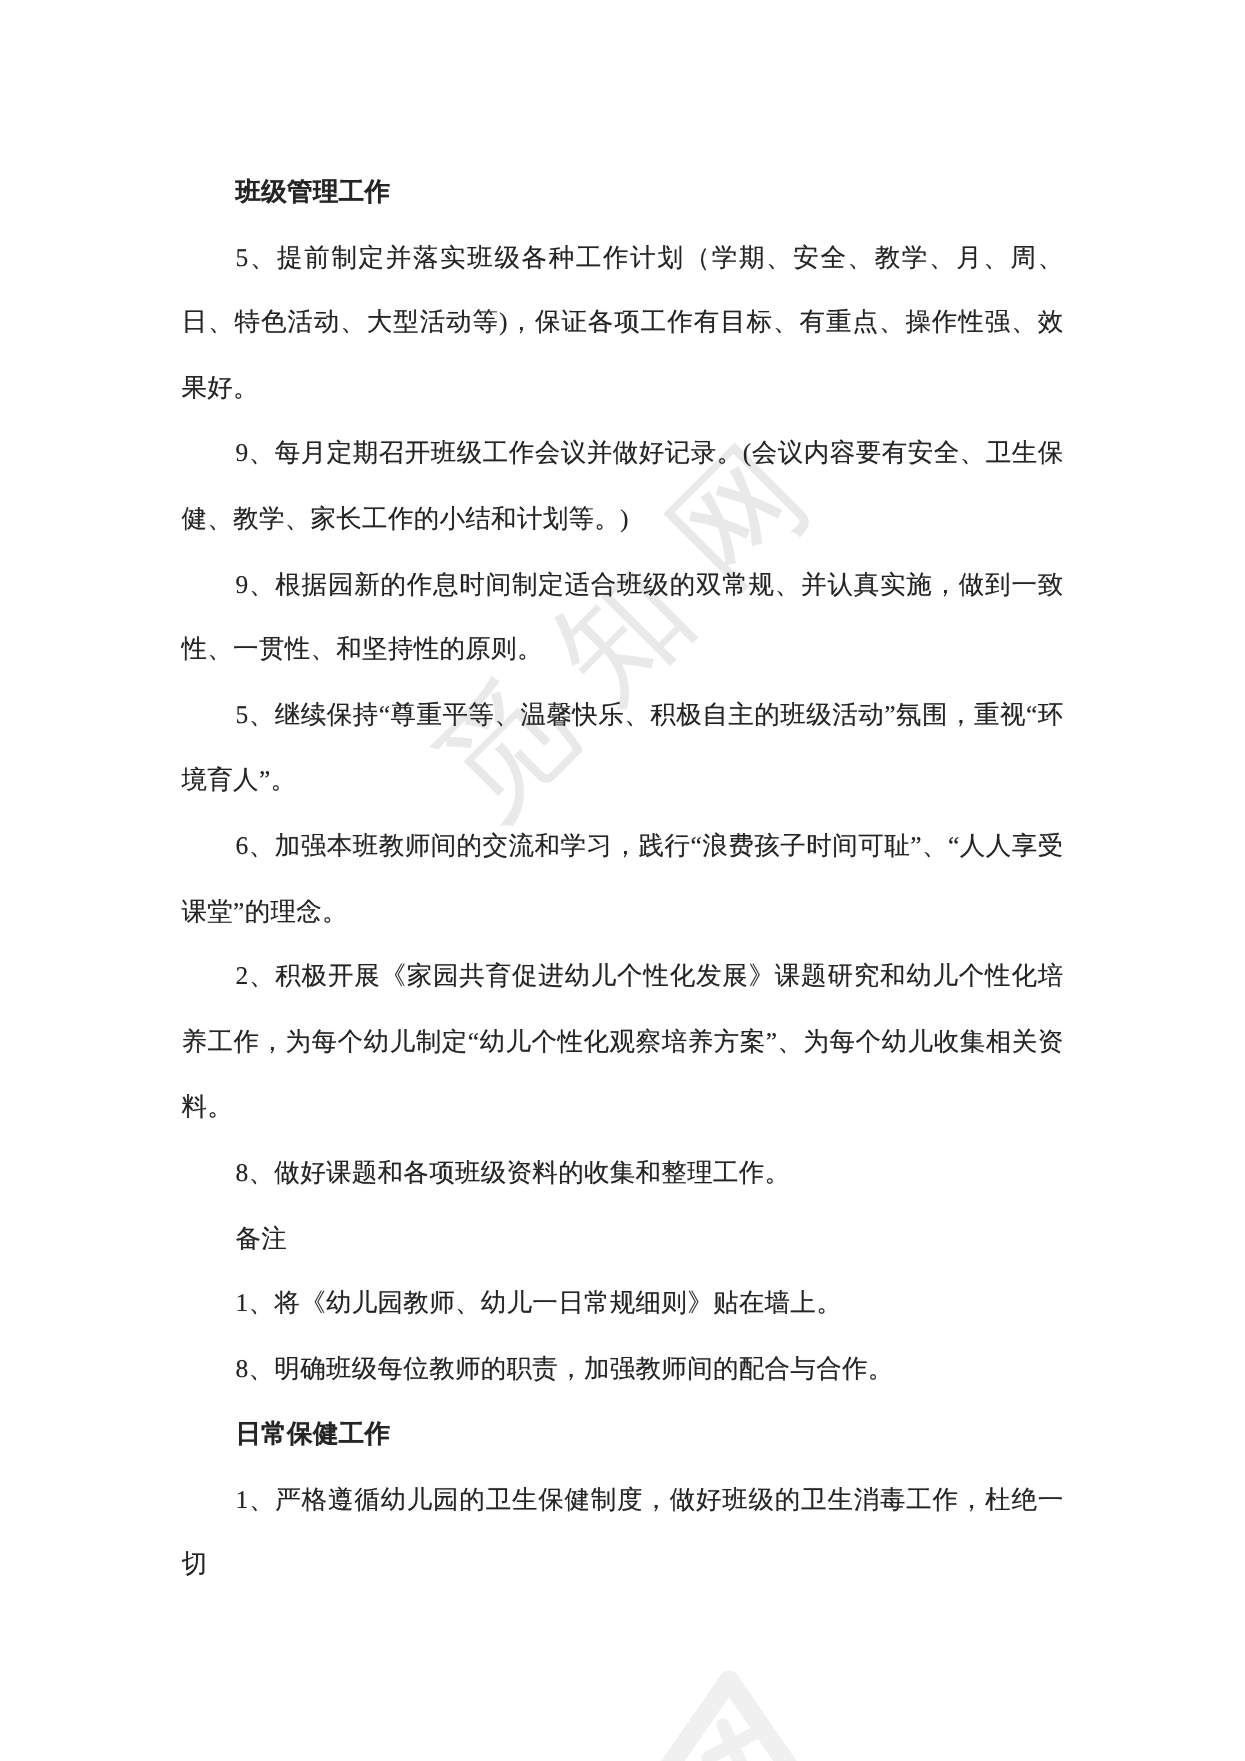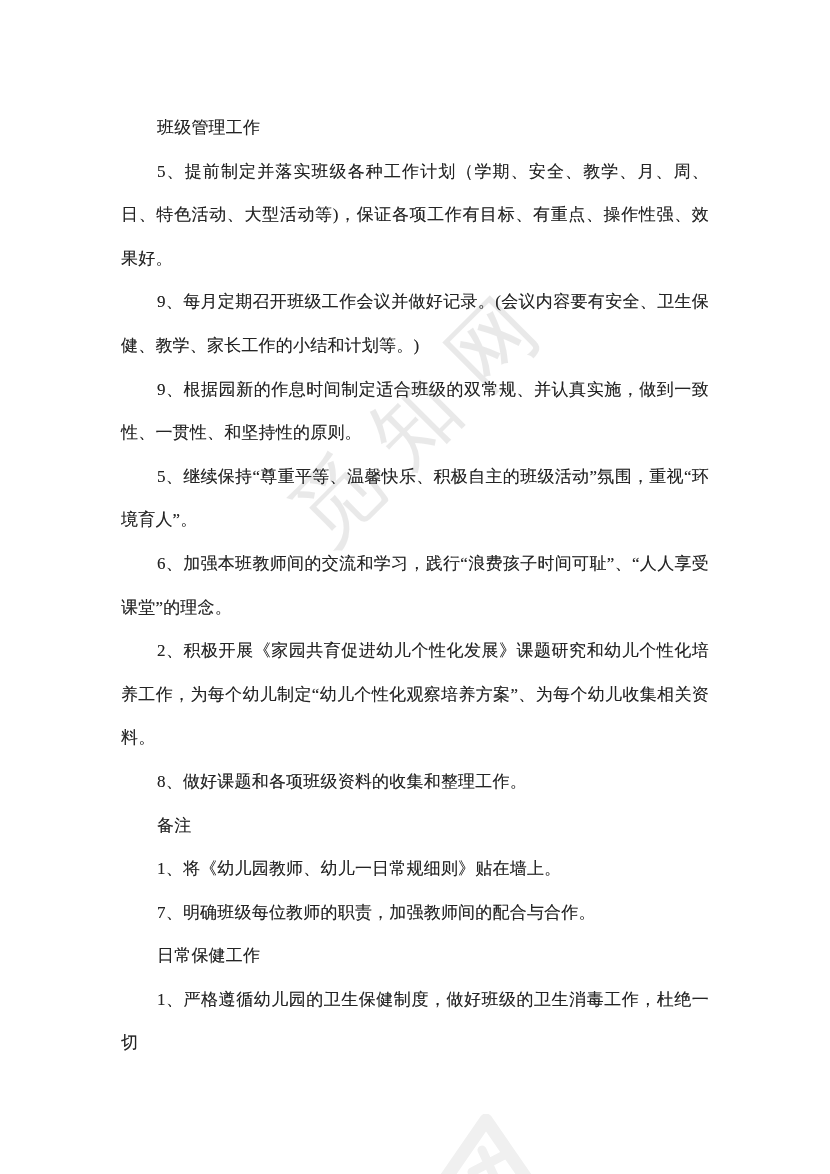--- a/index.html
+++ b/index.html
@@ -22,21 +22,21 @@
     margin: 0;
     font-size: 17px;
     line-height: 43.6px;
     color: #242424;
     text-align: justify;
     text-indent: 36px;
     letter-spacing: 0.2px;
     text-shadow: 0 0 0.5px rgba(40,40,40,0.45);
   }
   .content p.bold {
-    font-weight: 400;
+    font-weight: 700;
   }
   .wm-center {
     position: absolute;
     left: 424px;
     top: 413px;
     transform: translate(-50%, -50%) rotate(-45deg);
     font-size: 84px;
     letter-spacing: 26px;
     white-space: nowrap;
     color: rgba(0, 0, 0, 0.086);
@@ -68,18 +68,18 @@
     <p class="bold">班级管理工作</p>
     <p>5、提前制定并落实班级各种工作计划（学期、安全、教学、月、周、日、特色活动、大型活动等)，保证各项工作有目标、有重点、操作性强、效果好。</p>
     <p>9、每月定期召开班级工作会议并做好记录。(会议内容要有安全、卫生保健、教学、家长工作的小结和计划等。)</p>
     <p>9、根据园新的作息时间制定适合班级的双常规、并认真实施，做到一致性、一贯性、和坚持性的原则。</p>
     <p>5、继续保持“尊重平等、温馨快乐、积极自主的班级活动”氛围，重视“环境育人”。</p>
     <p>6、加强本班教师间的交流和学习，践行“浪费孩子时间可耻”、“人人享受课堂”的理念。</p>
     <p>2、积极开展《家园共育促进幼儿个性化发展》课题研究和幼儿个性化培养工作，为每个幼儿制定“幼儿个性化观察培养方案”、为每个幼儿收集相关资料。</p>
     <p>8、做好课题和各项班级资料的收集和整理工作。</p>
     <p>备注</p>
     <p>1、将《幼儿园教师、幼儿一日常规细则》贴在墙上。</p>
-    <p>7、明确班级每位教师的职责，加强教师间的配合与合作。</p>
+    <p>8、明确班级每位教师的职责，加强教师间的配合与合作。</p>
     <p class="bold">日常保健工作</p>
     <p>1、严格遵循幼儿园的卫生保健制度，做好班级的卫生消毒工作，杜绝一切</p>
   </div>
 
 </div>
 
 </body></html>

